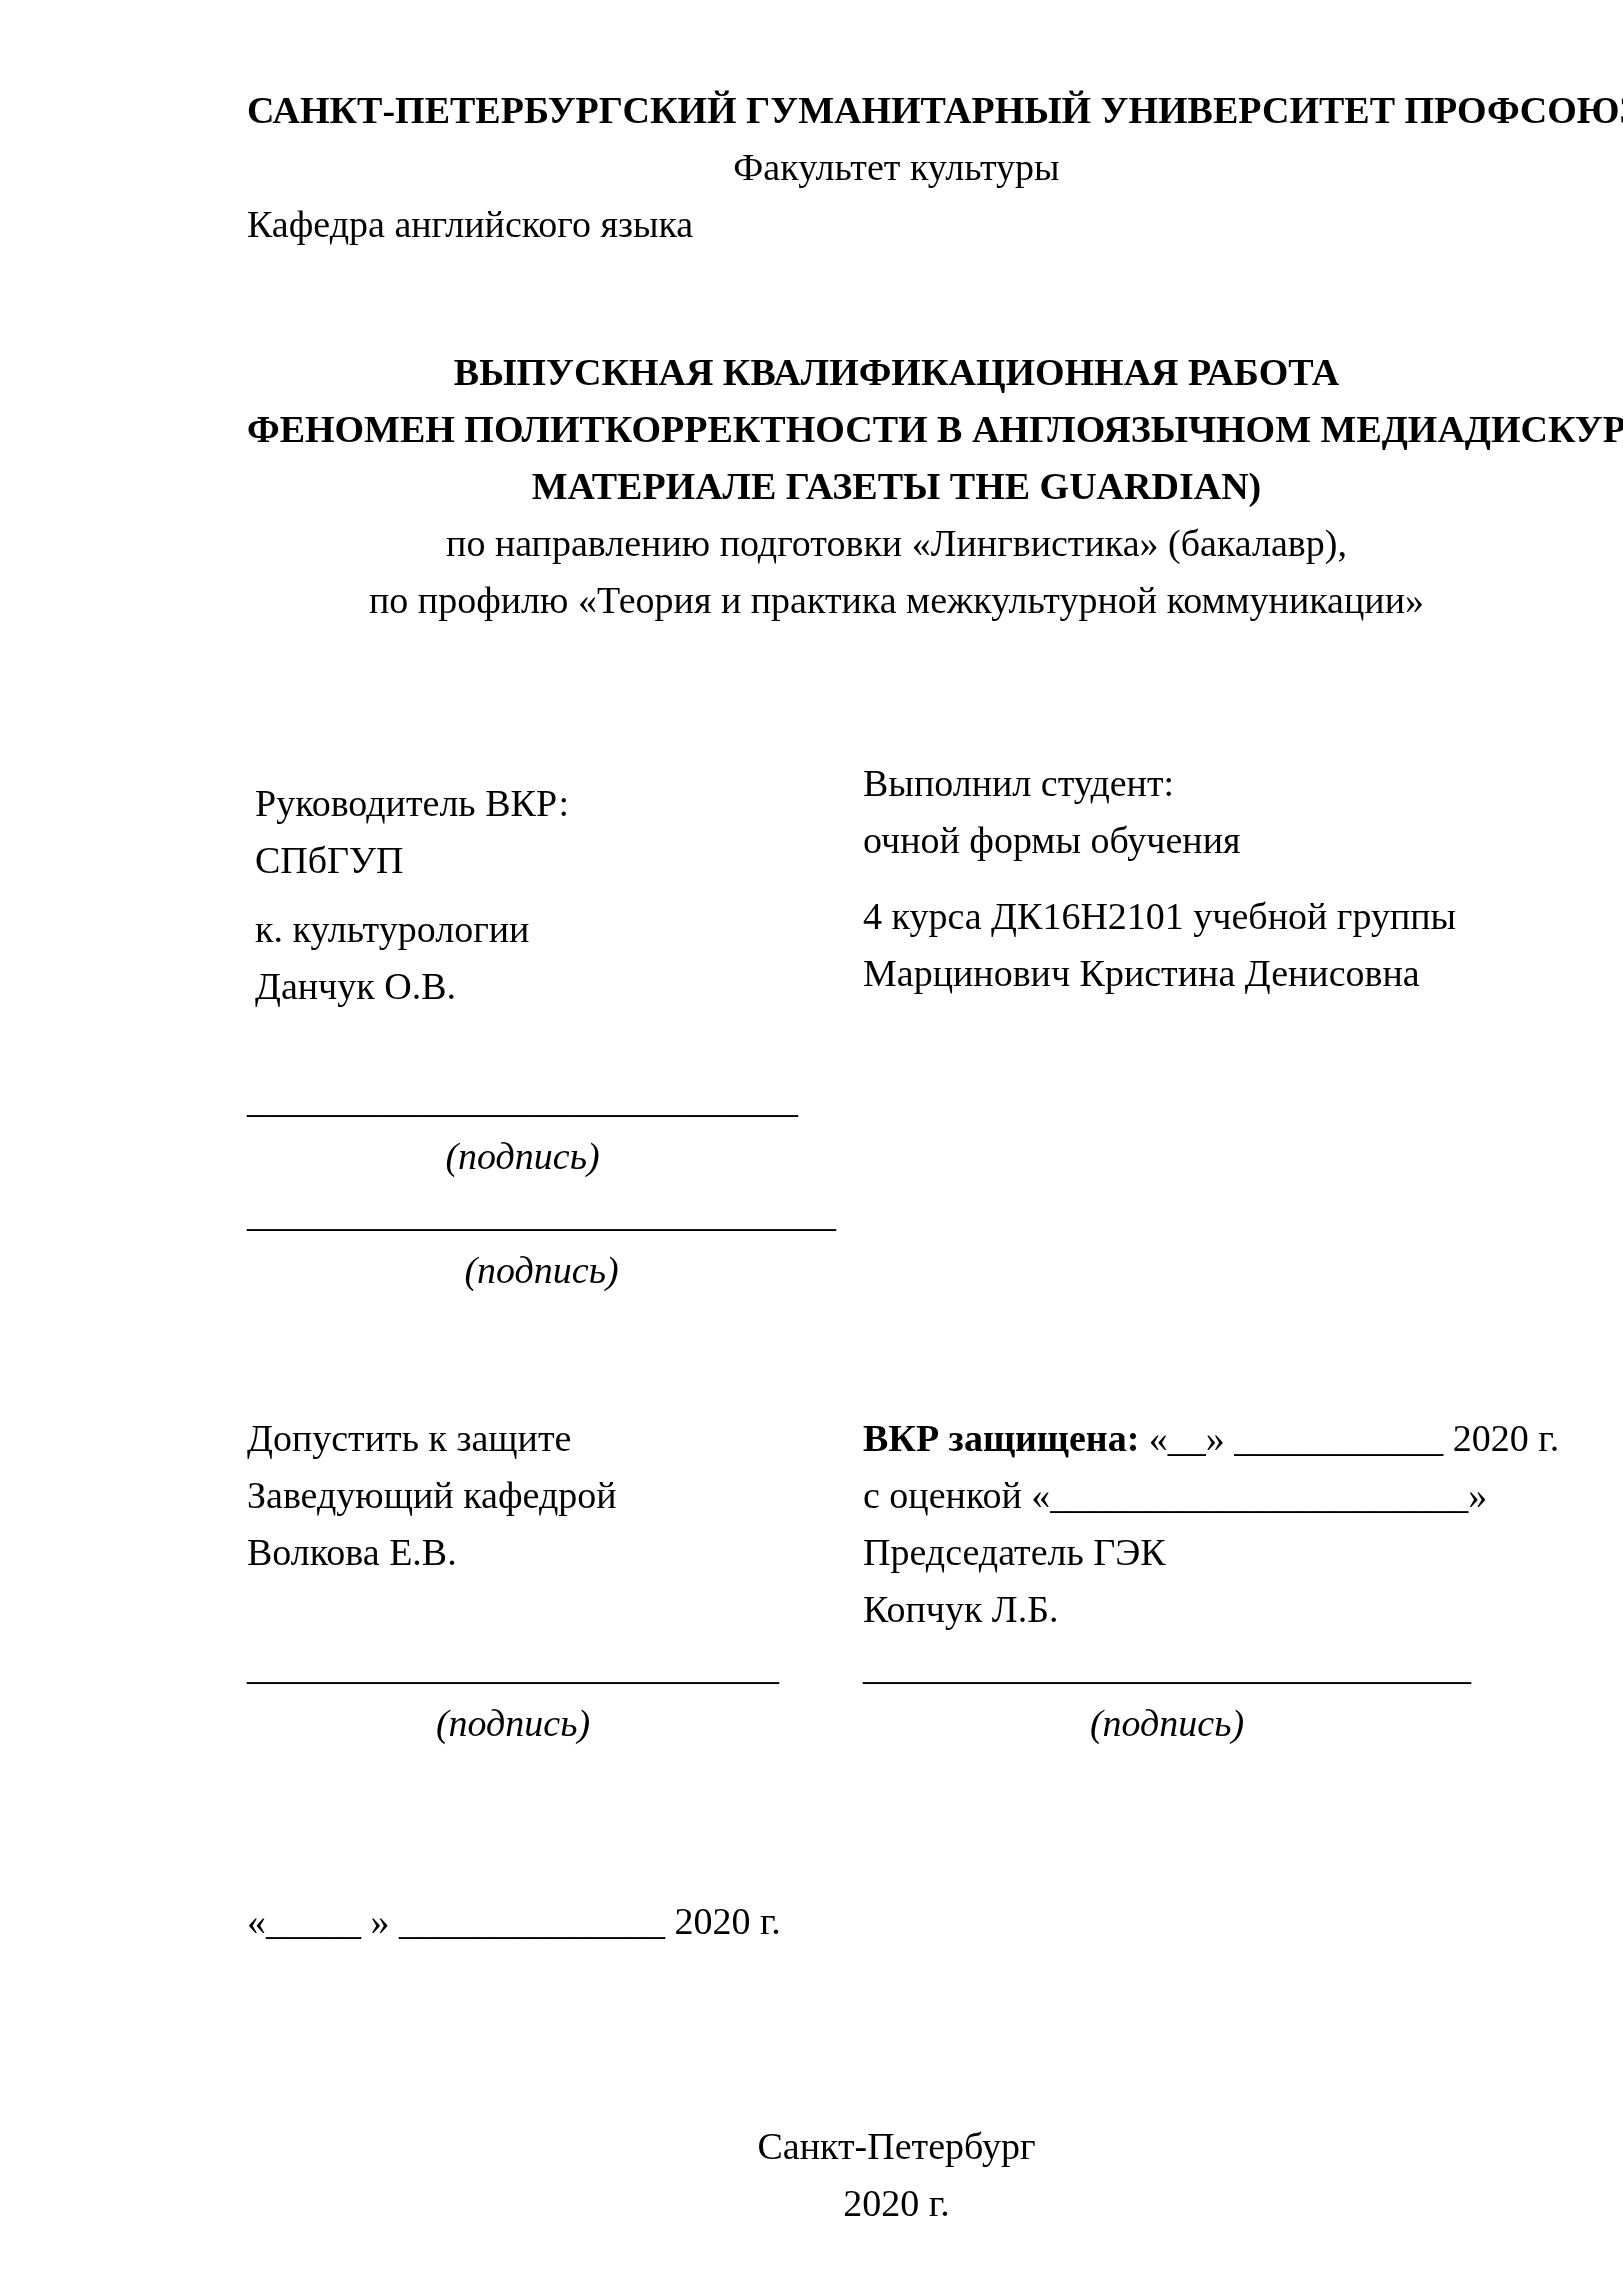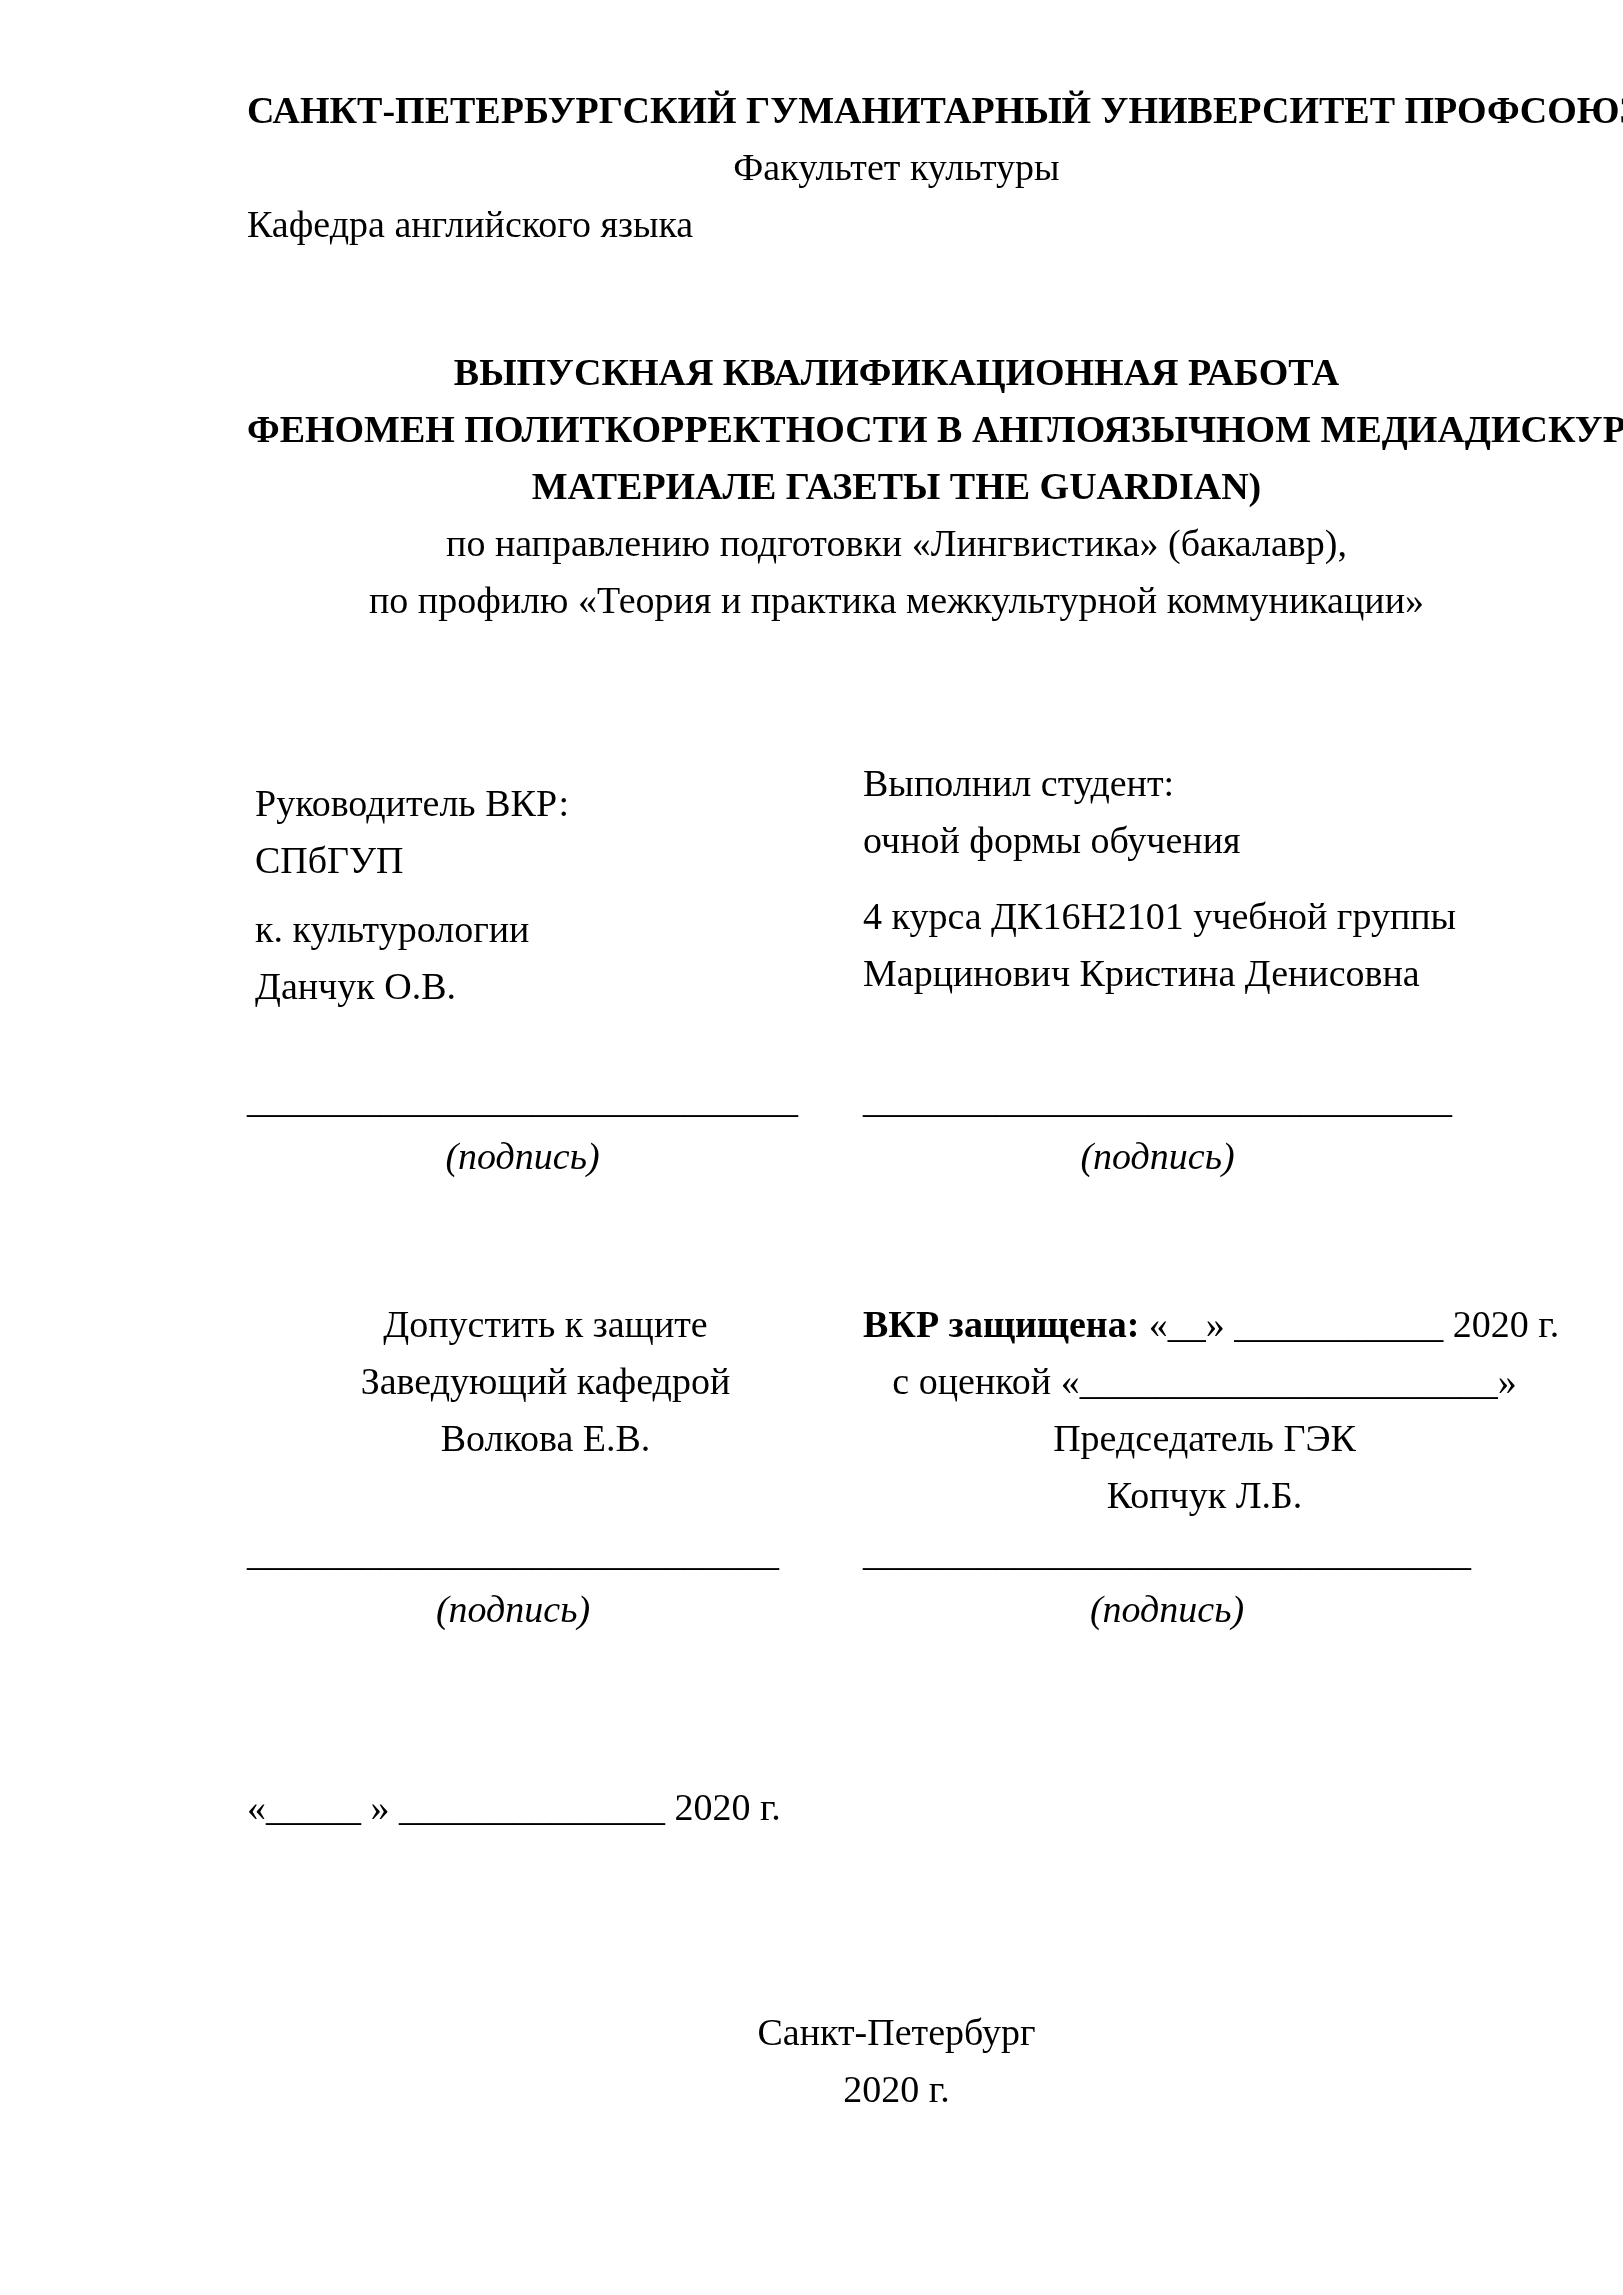--- a/index.html
+++ b/index.html
@@ -24,25 +24,25 @@
   .justify-full { text-align: justify; text-align-last: justify; white-space: normal; }
   .gap-title { margin-top: 91px; }
   .cols { display: flex; justify-content: space-between; }
   .col-left { width: 597px; }
   .col-right { width: 683px; }
   .row1 { margin-top: 126px; margin-left: 8px; }
   .row1 .col-left { padding-top: 19.6px; }
   .pgap { margin-top: 19px; }
   .pgap-sm { margin-top: 12.6px; }
   .sig-row { display: flex; justify-content: space-between; }
-  .sig-row1 { margin-top: 56px; }
+  .sig-row1 { margin-top: 56px; flex-direction: column; }
   .sig-row2 { margin-top: 0px; }
   .sig-inner { width: max-content; text-align: center; }
   .sigline { white-space: pre; }
-  .row2 { margin-top: 111px; text-align: center; }
+  .row2 { margin-top: 111px; }
   .date-line { margin-top: 141px; }
   .footer { margin-top: 168px; }
 </style>
 </head>
 <body>
 
 <div class="page">
 
   <div class="line center bold">САНКТ-ПЕТЕРБУРГСКИЙ ГУМАНИТАРНЫЙ УНИВЕРСИТЕТ ПРОФСОЮЗОВ</div>
   <div class="line center">Факультет культуры</div>

